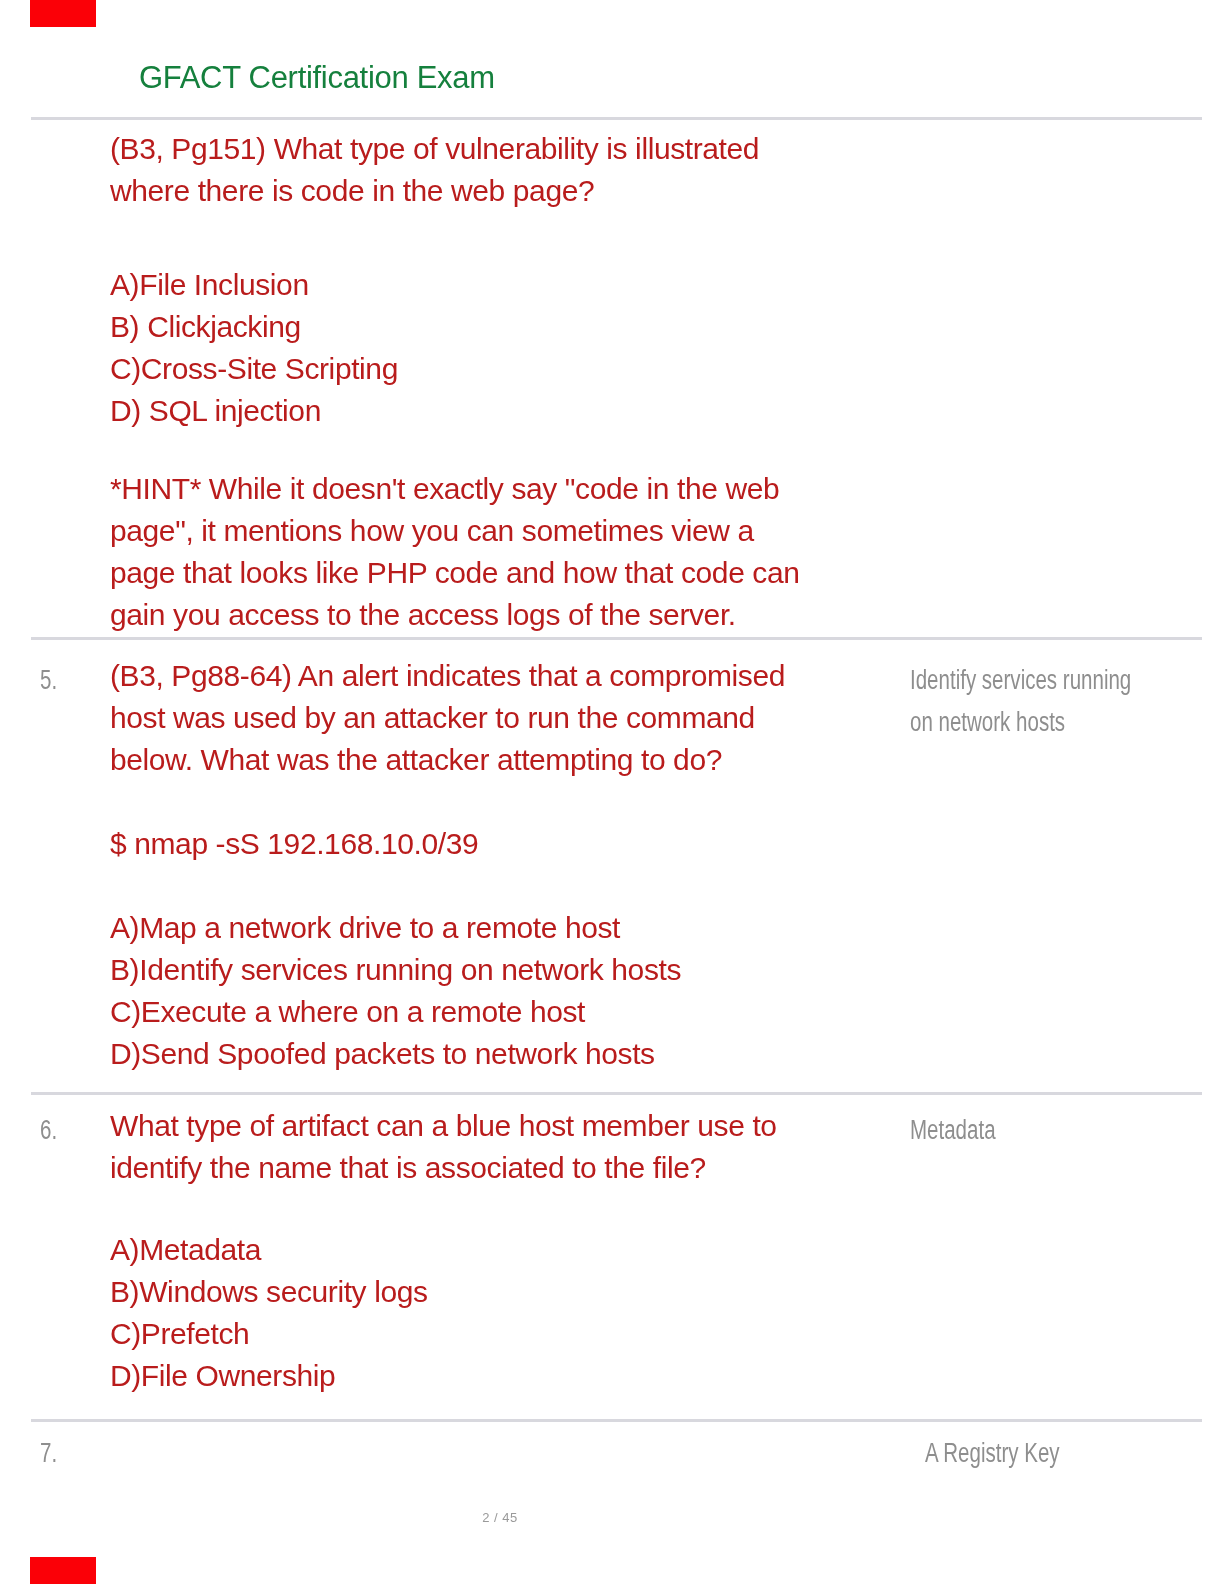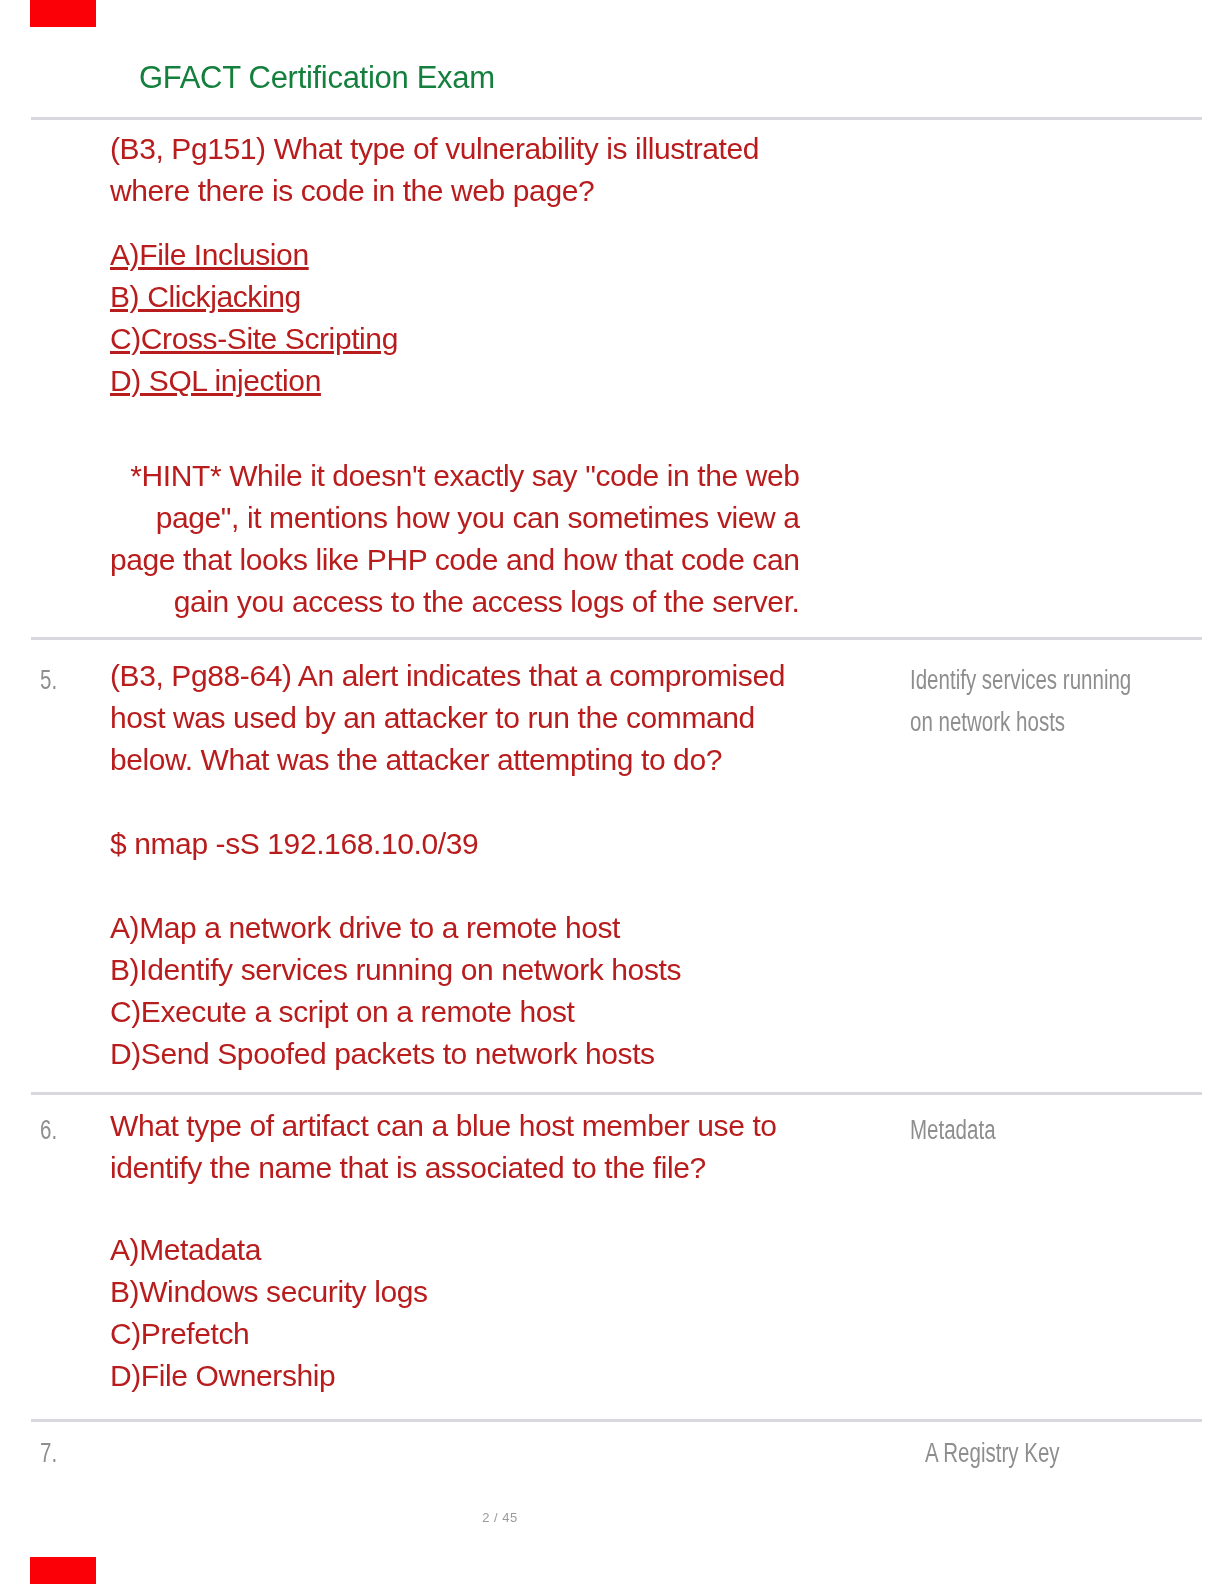--- a/index.html
+++ b/index.html
@@ -39,22 +39,22 @@
   .q4 { top: 128px; }
   .q5 { top: 655px; }
   .q6 { top: 1105px; }
   .q7 { top: 1432px; }
 
   .qtext {
     position: absolute; left: 110px; top: 0;
     font-size: 30px; line-height: 42px; letter-spacing: -0.4px;
     white-space: pre-line; color: #b91c1c;
   }
-  .block2 { top: 106px; text-decoration: underline; }     
-  .block3 { top: 327px; text-align: right; }     
+  .block2 { top: 136px; }     
+  .block3 { top: 340px; }     
   .cmd    { top: 168px; }     
   .opts5  { top: 252px; }     
   .opts6  { top: 124px; }     
 
   .muted {
     font-size: 27px; line-height: 42px; font-weight: 300;
     color: #8e8e8e; letter-spacing: 0;
     transform: scaleX(0.76); transform-origin: 0 0;
     white-space: pre-line;
   }
@@ -96,21 +96,21 @@
   <div class="divider d2"></div>
 
   <section class="q q5">
     <div class="muted qnum">5.</div>
     <div class="qtext">(B3, Pg88-64) An alert indicates that a compromised
 host was used by an attacker to run the command
 below. What was the attacker attempting to do?</div>
     <div class="qtext cmd">$ nmap -sS 192.168.10.0/39</div>
     <div class="qtext opts5">A)Map a network drive to a remote host
 B)Identify services running on network hosts
-C)Execute a script on a remote host
+C)Execute a where on a remote host
 D)Send Spoofed packets to network hosts</div>
     <div class="muted answer">Identify services running
 on network hosts</div>
   </section>
 
   <div class="divider d3"></div>
 
   <section class="q q6">
     <div class="muted qnum">6.</div>
     <div class="qtext">What type of artifact can a blue host member use to

